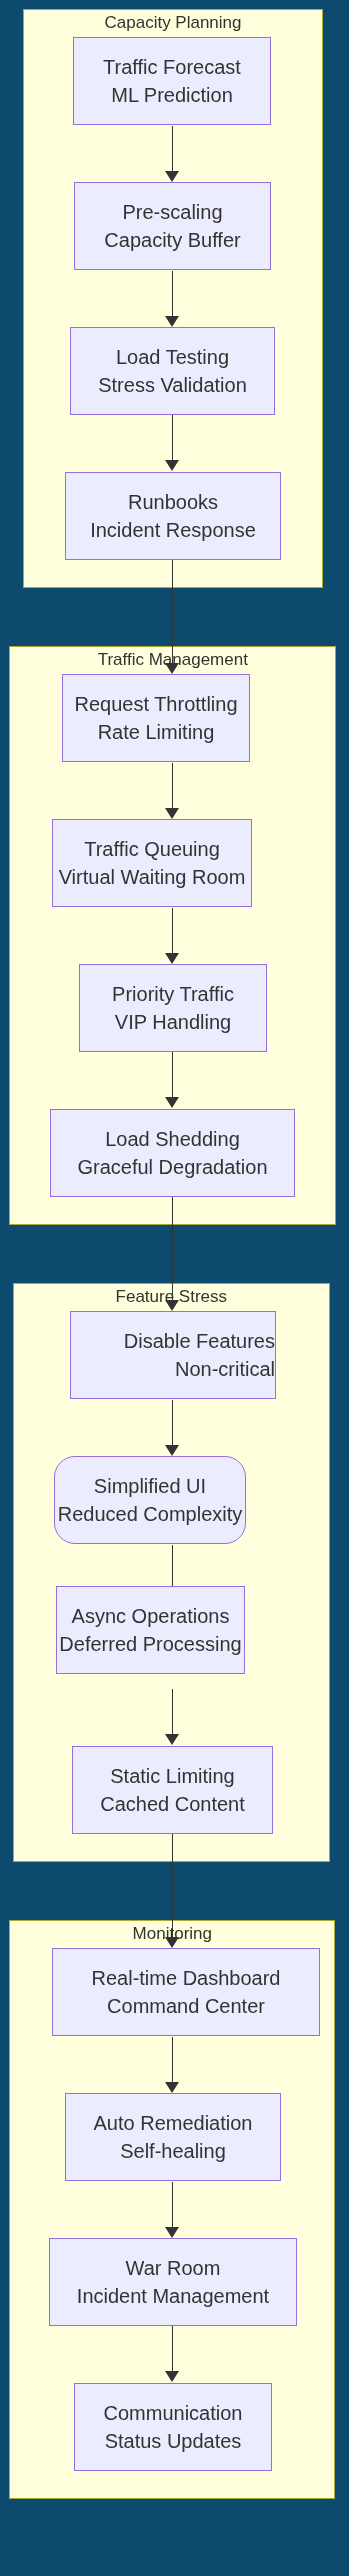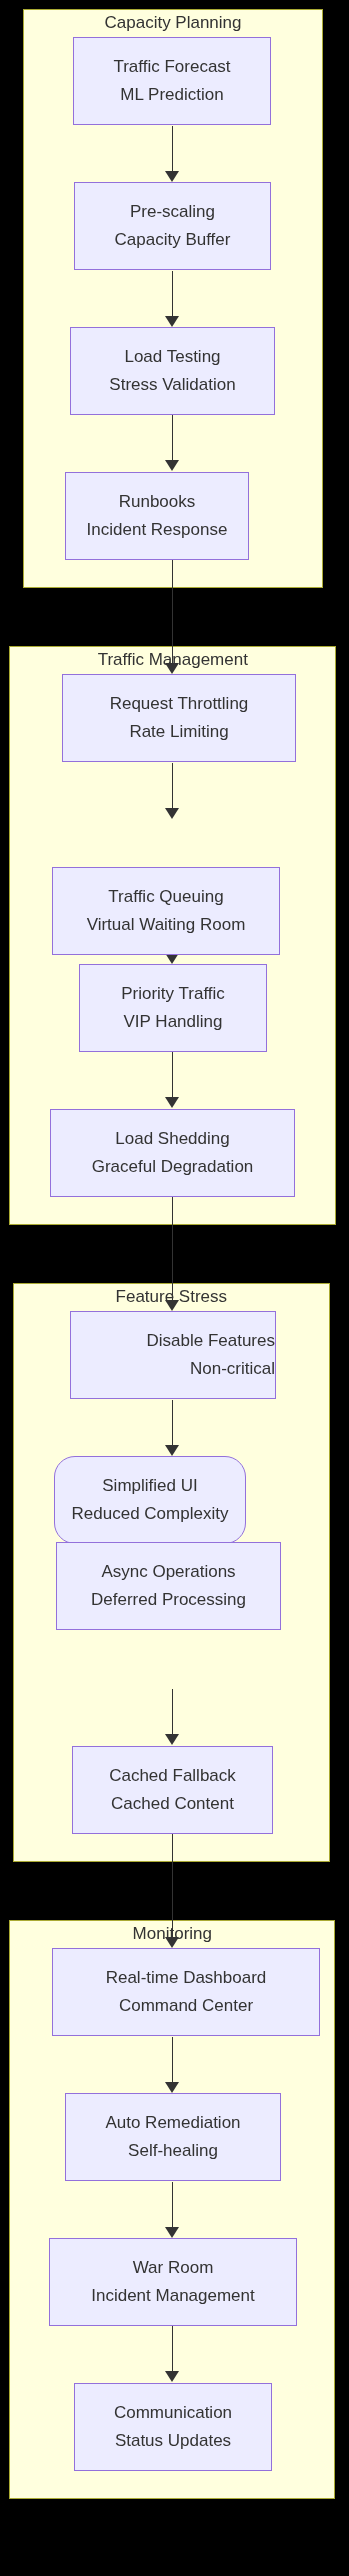--- a/index.html
+++ b/index.html
@@ -1,19 +1,19 @@
 <!DOCTYPE html>
 <html style="font-size:9.3px"><head>
 <meta charset="utf-8">
 <style>
   html,body{margin:0;padding:0;background:#ffffff;}
   #canvas{
     position:relative;
     width:349px;height:2576px;
-    background:#000000;
+    background:#0c4a6e;
     overflow:hidden;
     font-family:"Liberation Sans", sans-serif;
     color:#333333;
   }
   
   .cluster{
     position:absolute;
     background:#ffffde;
     border:1.7px solid #aaaa33;
     box-sizing:border-box;
@@ -37,36 +37,36 @@
     position:absolute;
     height:88px;
     box-sizing:border-box;
     background:#ECECFF;
     border:1.7px solid #9370DB;
     display:flex;
     flex-direction:column;
     justify-content:center;
     align-items:center;
     text-align:center;
-    font-size:17px;
+    font-size:20px;
     line-height:28px;
     color:#333333;
     z-index:3;
   }
   .n1{top:37px;left:73px;width:198px;}
   .n2{top:182px;left:74px;width:197px;}
   .n3{top:327px;left:70px;width:205px;}
-  .n4{top:472px;left:65px;width:184px;}
-  .n5{top:674px;left:62px;width:234px;}
-  .n6{top:819px;left:52px;width:228px;margin-top:48px;}
+  .n4{top:472px;left:65px;width:216px;}
+  .n5{top:674px;left:62px;width:188px;}
+  .n6{top:819px;left:52px;width:200px;}
   .n7{top:964px;left:79px;width:188px;}
   .n8{top:1109px;left:50px;width:245px;}
   .n9{top:1311px;left:70px;width:206px;align-items:flex-end;}
   .n10{top:1456px;left:54px;width:192px;border-radius:21px;}
-  .n11{top:1542px;left:56px;width:225px;text-align:right;}
+  .n11{top:1586px;left:56px;width:189px;text-align:right;}
   .n12{top:1746px;left:72px;width:201px;}
   .n13{top:1948px;left:52px;width:268px;}
   .n14{top:2093px;left:65px;width:216px;}
   .n15{top:2238px;left:49px;width:248px;}
   .n16{top:2383px;left:74px;width:198px;}
   
   .arrow{
     position:absolute;
     left:165px;
     width:15px;
@@ -222,21 +222,21 @@
   </div>
   <div class="node n10">
     <div>Simplified UI</div>
     <div>Reduced Complexity</div>
   </div>
   <div class="node n11">
     <div>Async Operations</div>
     <div>Deferred Processing</div>
   </div>
   <div class="node n12">
-    <div>Cached Fallback</div>
+    <div>Static Limiting</div>
     <div>Cached Content</div>
   </div>
 
   <div class="node n13">
     <div>Real-time Dashboard</div>
     <div>Command Center</div>
   </div>
   <div class="node n14">
     <div>Auto Remediation</div>
     <div>Self-healing</div>

